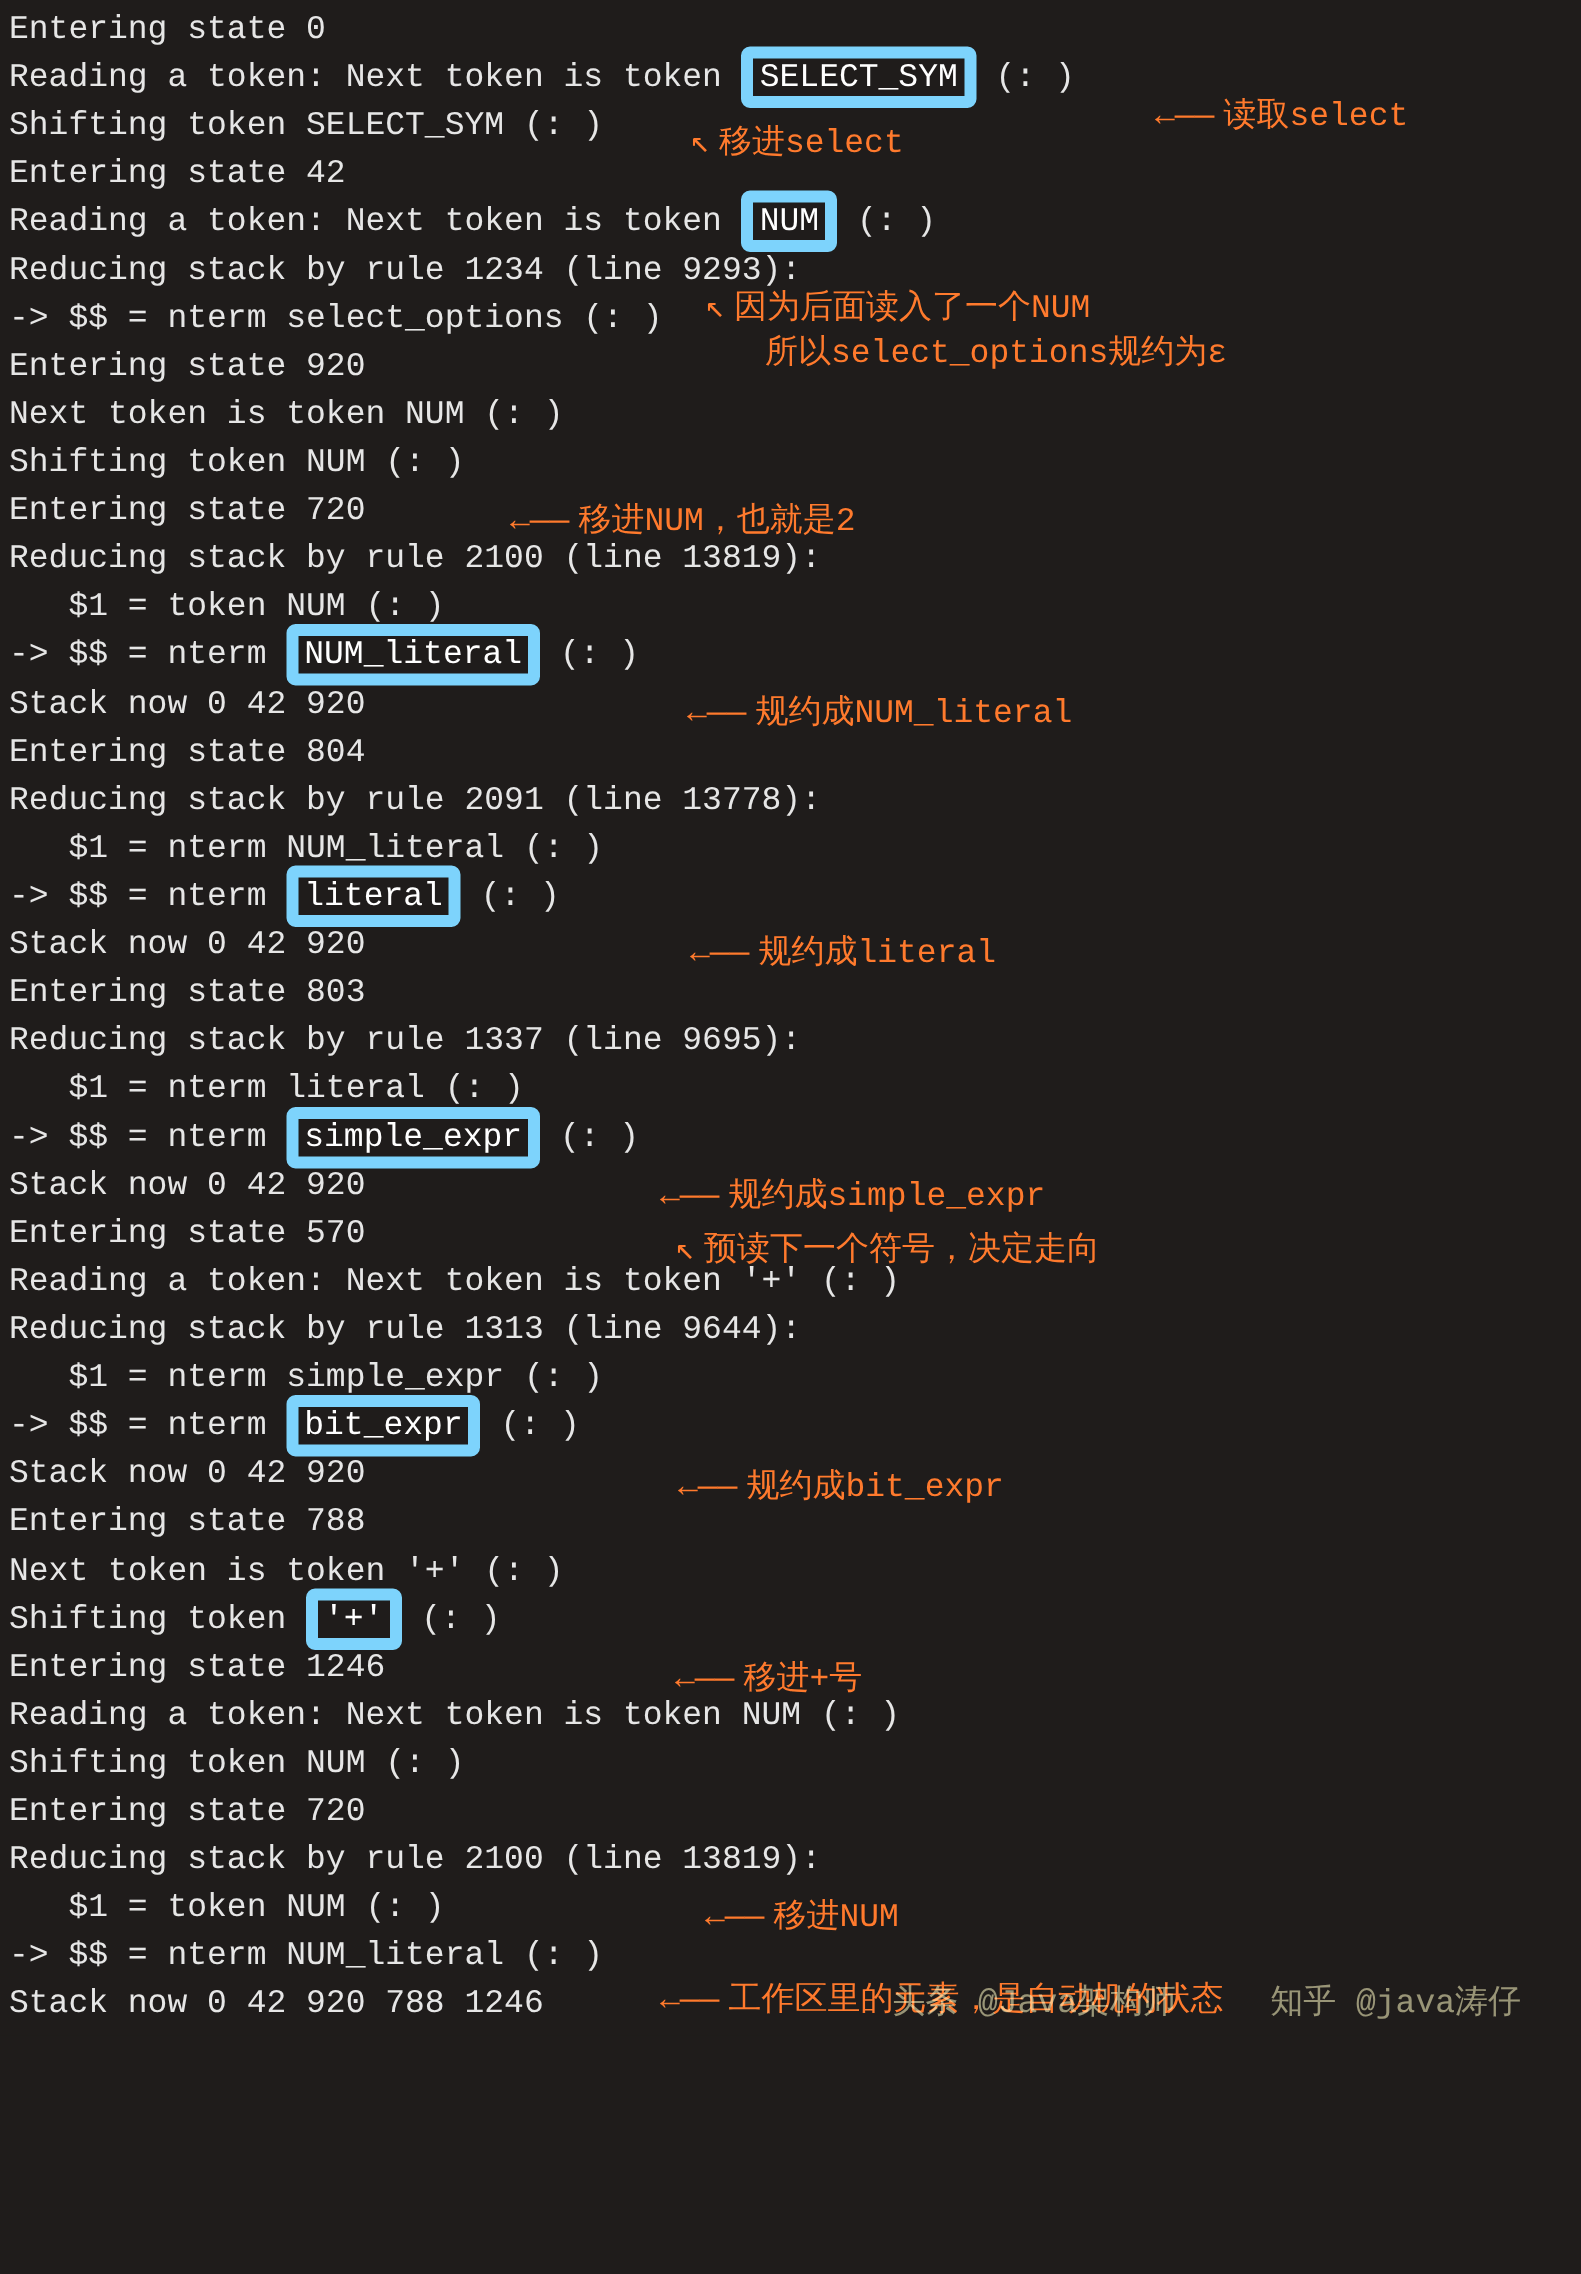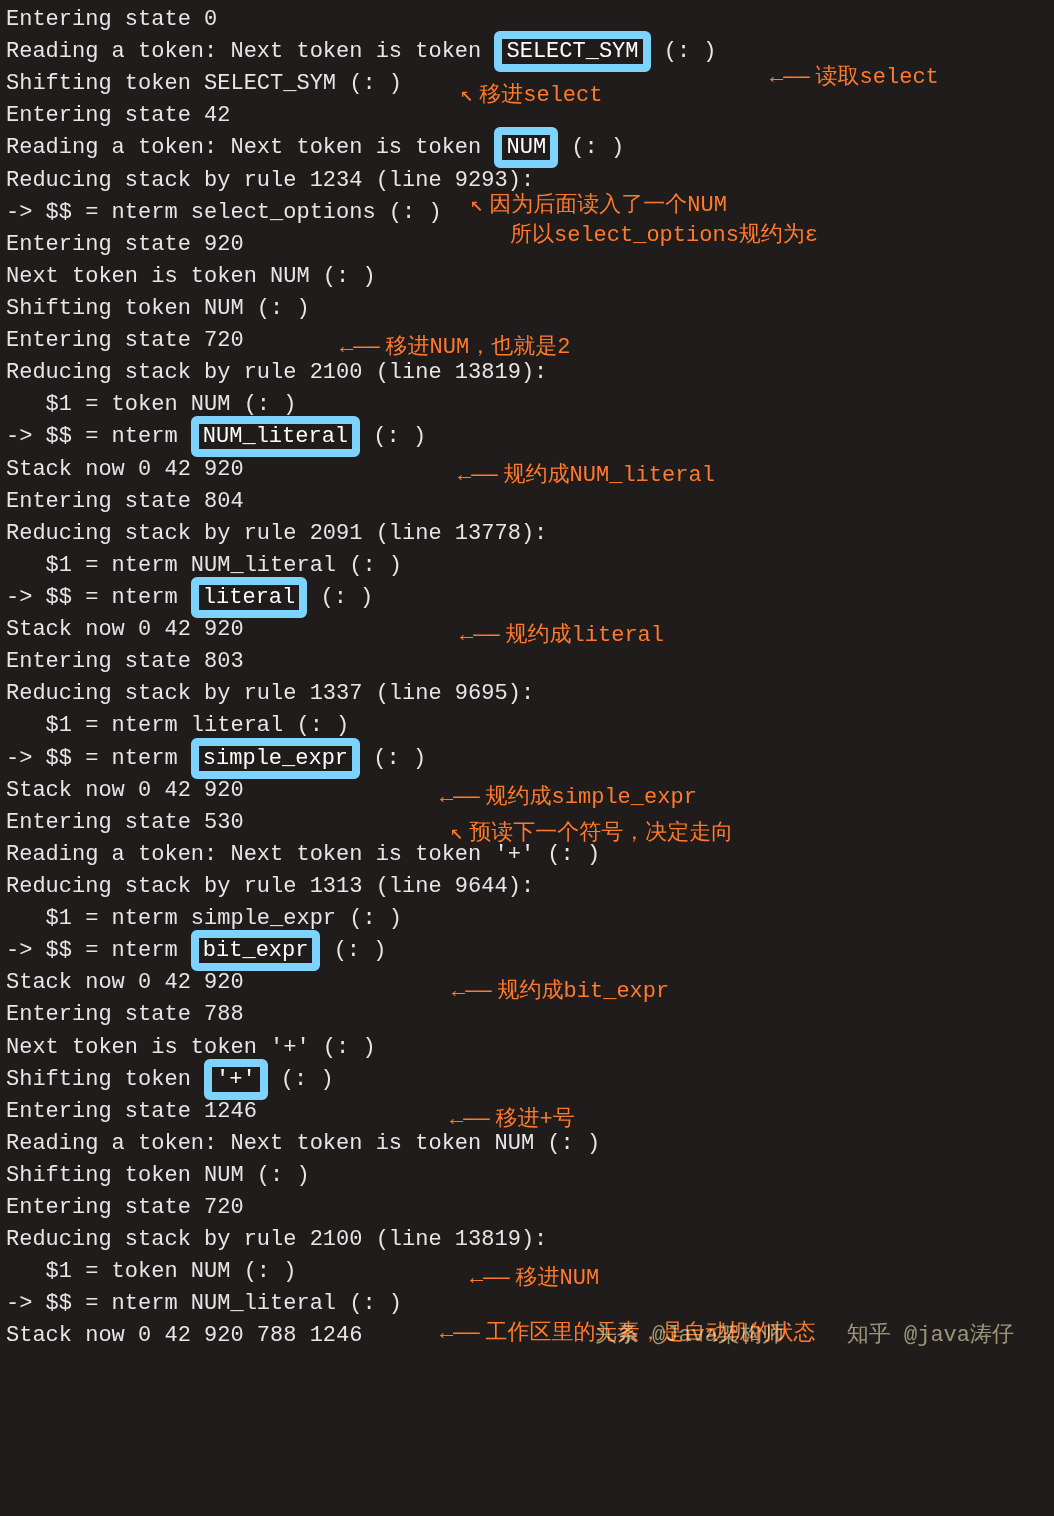--- a/index.html
+++ b/index.html
@@ -110,21 +110,21 @@
   <div class="line"><span>-&gt; $$ = nterm </span><span class="hl">simple_expr</span> <span>(: )</span></div>
 
   <div class="ann" style="top:782px;left:440px;">
     <span class="arrow">←——</span><span>规约成simple_expr</span>
   </div>
   <div class="ann" style="top:818px;left:450px;">
     <span class="arrow">↖</span><span>预读下一个符号，决定走向</span>
   </div>
 
   <div class="line">Stack now 0 42 920</div>
-  <div class="line">Entering state 530</div>
+  <div class="line">Entering state 570</div>
   <div class="line">Reading a token: Next token is token '+' (: )</div>
   <div class="line">Reducing stack by rule 1313 (line 9644):</div>
   <div class="line">   $1 = nterm simple_expr (: )</div>
   <div class="line"><span>-&gt; $$ = nterm </span><span class="hl">bit_expr</span> <span>(: )</span></div>
 
   <div class="ann" style="top:976px;left:440px;margin-left:12px;">
     <span class="arrow">←——</span><span>规约成bit_expr</span>
   </div>
 
   <div class="line">Stack now 0 42 920</div>

